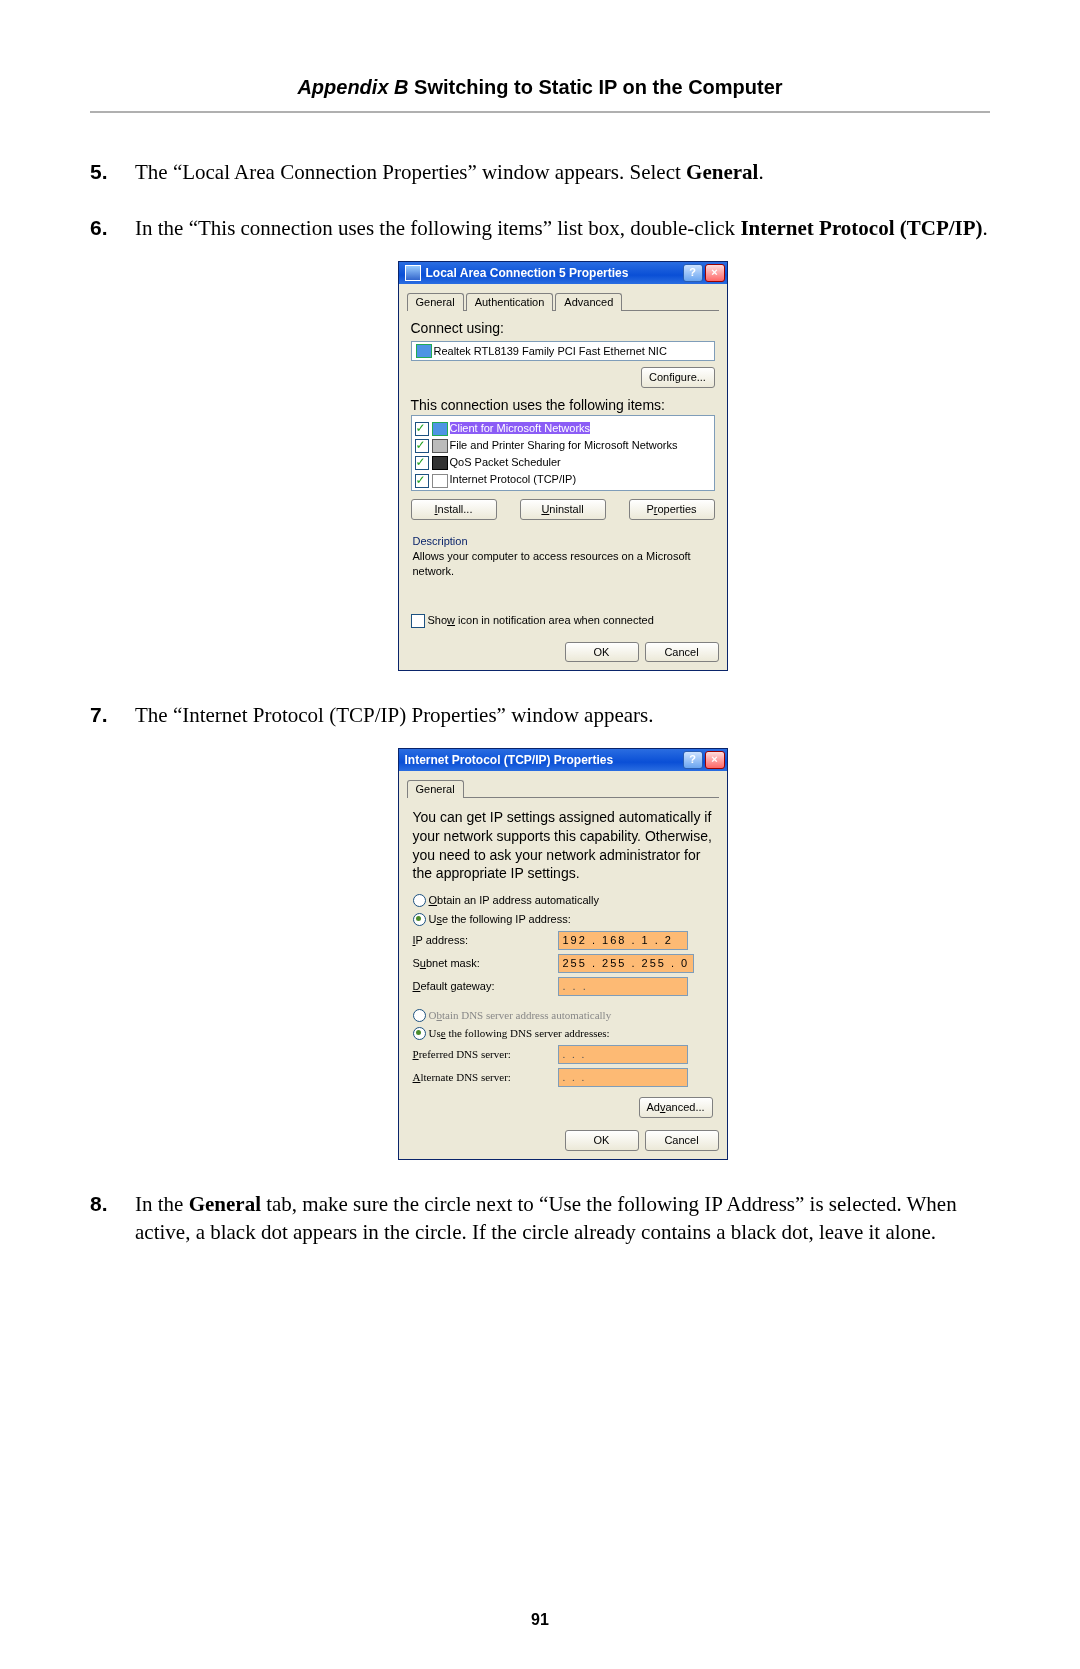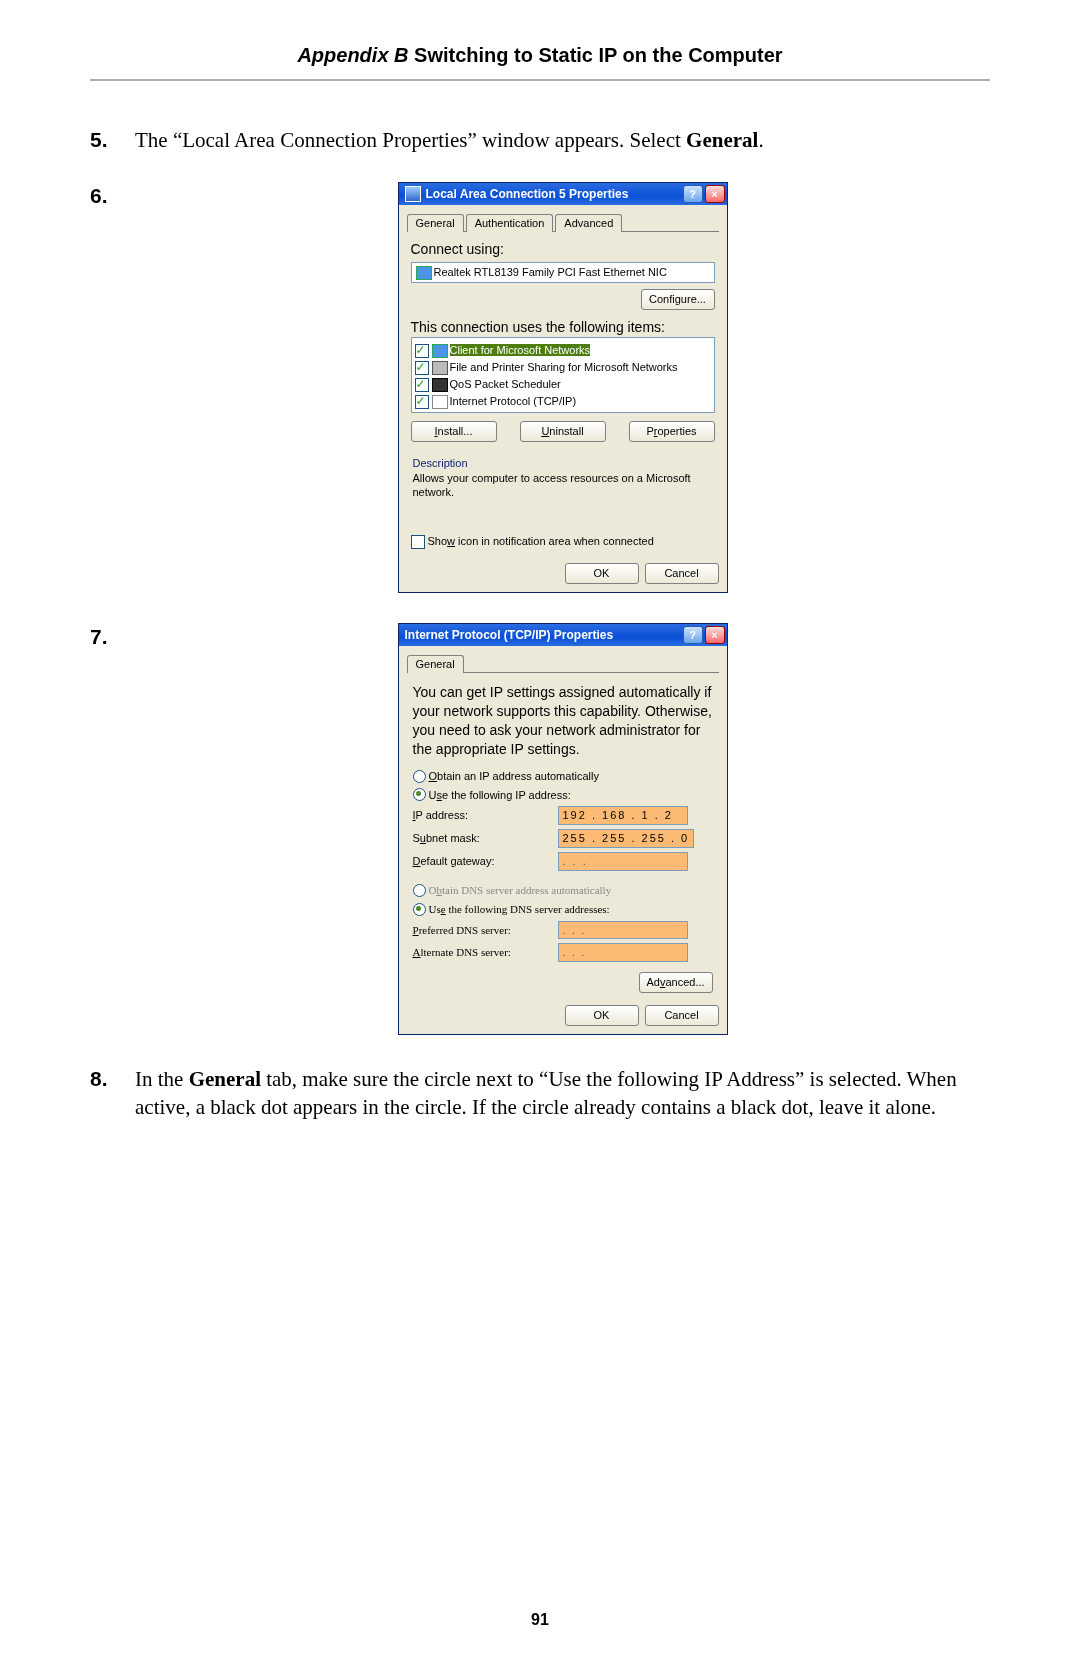--- a/index.html
+++ b/index.html
@@ -6,21 +6,21 @@
     margin: 0;
     padding: 0;
     background: #fff;
     font-family: Georgia, 'Times New Roman', serif;
     color: #000;
   }
   .page {
     width: 1080px;
     height: 1669px;
     position: relative;
-    padding: 44px 90px 40px 90px;
+    padding: 76px 90px 40px 90px;
     box-sizing: border-box;
   }
   .header-title {
     text-align: center;
     font-size: 20px;
     font-family: Arial, sans-serif;
     margin-bottom: 12px;
   }
   .header-title .appendix { font-weight: bold; font-style: italic; }
   .header-title .rest { font-weight: bold; }
@@ -100,21 +100,21 @@
     display:inline-block;
   }
   .chk { width:12px;height:12px;border:1px solid #1c5180;background:#fff;display:inline-block;vertical-align:middle;position:relative;margin-right:3px;}
   .chk.on::after{content:"✓";position:absolute;left:0;top:-3px;font-size:12px;color:#21a121;}
   .radio{width:11px;height:11px;border:1px solid #1c5180;border-radius:50%;background:#fff;display:inline-block;vertical-align:middle;margin-right:3px;position:relative;}
   .radio.on::after{content:"";position:absolute;left:2px;top:2px;width:5px;height:5px;border-radius:50%;background:#4b8b2b;}
   .ipbox{display:inline-block;border:1px solid #7f9db9;background:#fdba74;padding:1px 4px;min-width:120px;font-size:11px;letter-spacing:2px;}
   .ipbox.blank{color:#555;}
   .lbl{display:inline-block;width:145px;}
   .listbox{border:1px solid #7f9db9;background:#fff;padding:3px;height:68px;overflow:hidden;}
-  .sel{background:#4d7c0f;color:#fff;}
+  .sel{background:#8b5cf6;color:#fff;}
   .row{margin:2px 0;}
   .ico{display:inline-block;width:14px;height:12px;vertical-align:middle;margin-right:2px;}
   .ico.net{background:#4e94e4;border:1px solid #2a5;}
   .ico.pc{background:#bbb;border:1px solid #555;}
   .ico.qos{background:#333;border:1px solid #000;}
   .ico.tcp{background:#fff;border:1px solid #888;}
   .desc{color:#000;padding:2px 2px 6px 2px;}
   .desc-h{color:#0a246a;}
   .btnrow{display:flex;gap:23px;justify-content:space-between;margin-top:8px;}
   .btnrow .winbtn{flex:1;}
@@ -143,20 +143,23 @@
 
     <li>
       <span class="num">5.</span>
       <span>
         <span>The “Local Area Connection Properties” window appears. Select </span><span class="b">General</span><span>.</span>
       </span>
     </li>
 
     <li>
       <span class="num">6.</span>
+      <span>
+        <span>In the “This connection uses the following items” list box, double-click </span><span class="b">Internet Protocol (TCP/IP)</span><span>.</span>
+      </span>
 
       <div class="dlg-wrap">
         <div class="dlg">
           <div class="titlebar">
             <span class="icon"></span>
             <span>Local Area Connection 5 Properties</span>
             <span class="spacer"></span>
             <span class="tbtn help">?</span>
             <span class="tbtn">×</span>
           </div>
@@ -199,20 +202,23 @@
               <span class="winbtn">OK</span>
               <span class="winbtn">Cancel</span>
             </div>
           </div>
         </div>
       </div>
     </li>
 
     <li>
       <span class="num">7.</span>
+      <span>
+        <span>The “Internet Protocol (</span><span>TCP/IP</span><span>) Properties” window appears.</span>
+      </span>
 
       <div class="dlg-wrap">
         <div class="dlg">
           <div class="titlebar">
             <span>Internet Protocol (TCP/IP) Properties</span>
             <span class="spacer"></span>
             <span class="tbtn help">?</span>
             <span class="tbtn">×</span>
           </div>
           <div class="dlg-body">

